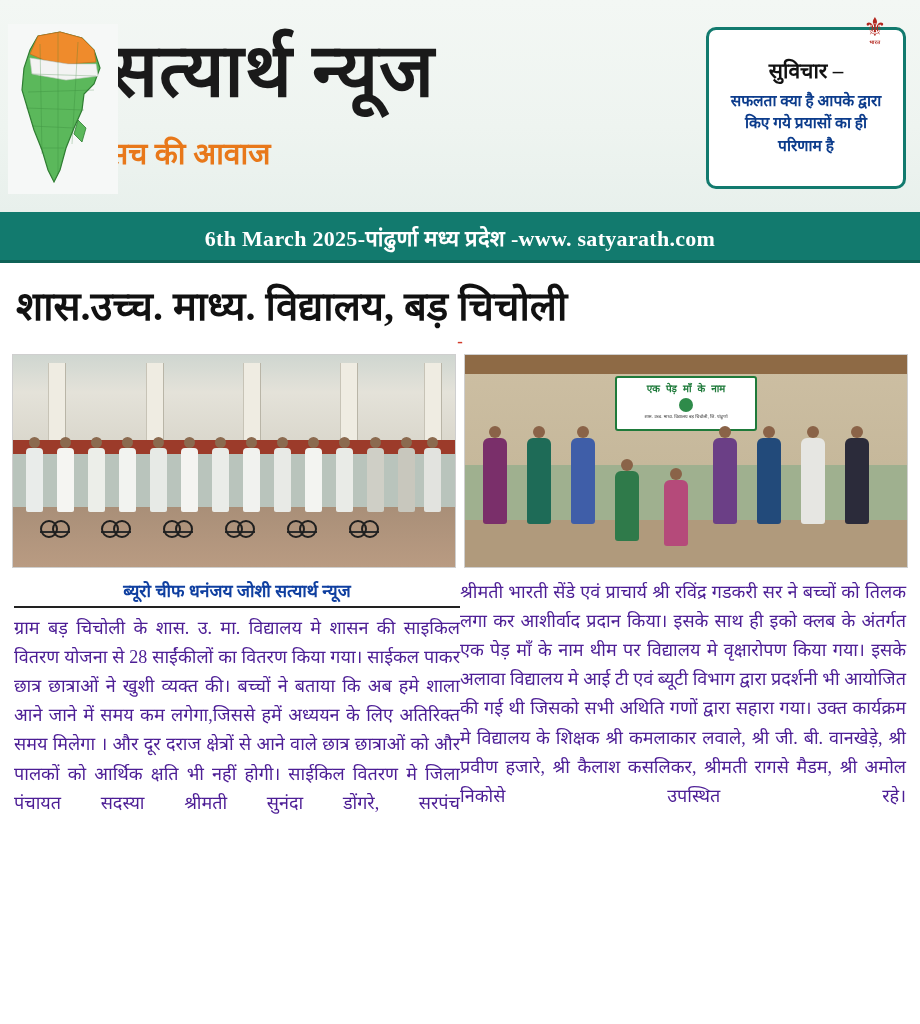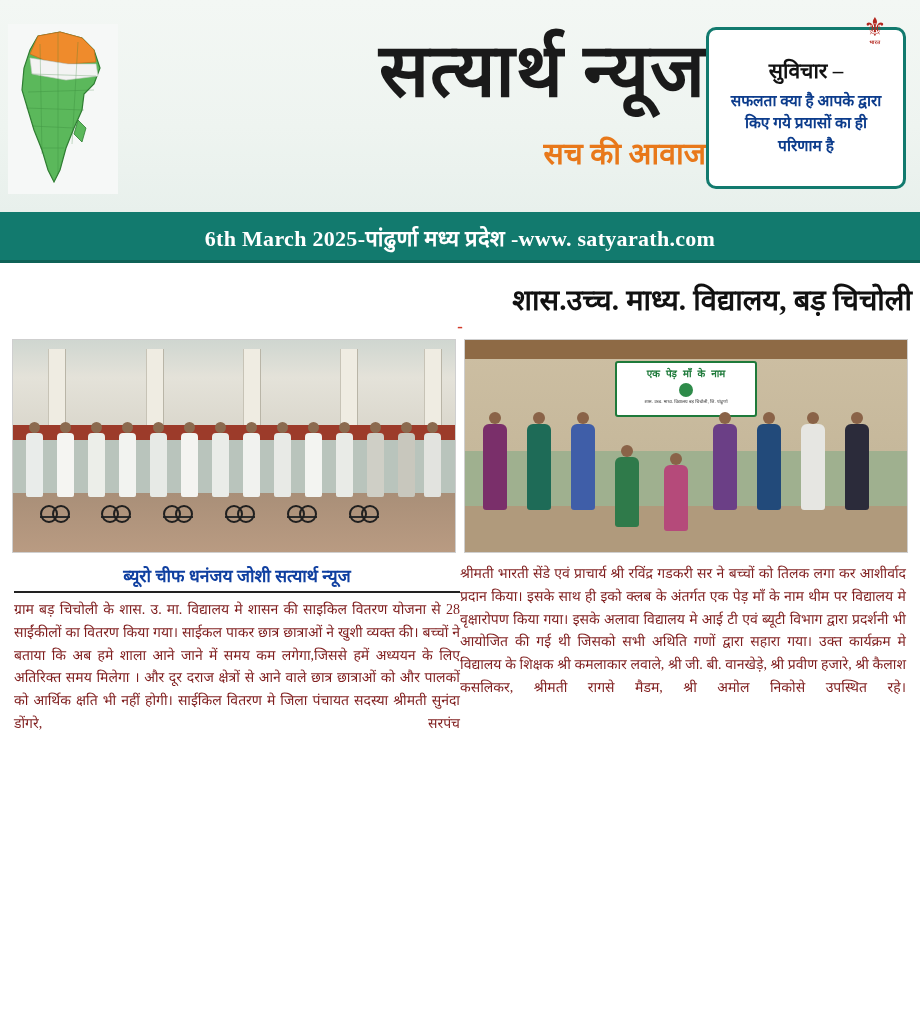--- a/index.html
+++ b/index.html
@@ -29,21 +29,21 @@
     height: 170px;
     margin-left: 8px;
     margin-top: 6px;
     flex: 0 0 auto;
     position: relative;
   }
   .map-wrap svg { display: block; }
 
   .title-block {
     flex: 1 1 auto;
-    text-align: right;
+    text-align: left;
     margin-left: -10px;
     margin-top: -6px;
   }
   .paper-title {
     font-family: "Liberation Serif", serif;
     font-size: 74px;
     font-weight: bold;
     color: #1a1a1a;
     letter-spacing: 1px;
     line-height: 1.05;
@@ -119,24 +119,24 @@
     justify-content: center;
     font-family: "Liberation Serif", serif;
     font-size: 22px;
     font-weight: bold;
     letter-spacing: .3px;
     border-bottom: 3px solid #0f6257;
   }
 
   
   .headline {
-    text-align: right;
-    padding: 18px 8px 4px 16px;
-    font-family: "Liberation Serif", serif;
-    font-size: 29px;
+    text-align: left;
+    padding: 18px 0 4px 16px;
+    font-family: "Liberation Serif", serif;
+    font-size: 40px;
     font-weight: bold;
     color: #111;
     line-height: 1.32;
   }
   .headline-dash {
     text-align: center;
     color: #d23b2a;
     font-size: 18px;
     line-height: 8px;
     height: 10px;
@@ -238,23 +238,23 @@
     font-family: "Liberation Serif", serif;
     font-size: 17.5px;
     font-weight: bold;
     color: #0f3fa0;
     padding-bottom: 4px;
     border-bottom: 2px solid #222;
     margin-bottom: 6px;
   }
   .body-text {
     font-family: "Liberation Serif", serif;
-    font-size: 14px;
+    font-size: 18px;
     line-height: 1.62;
-    color: #7f1d1d;
+    color: #4c1d95;
     text-align: justify;
     text-align-last: justify;
   }
   .col-right .body-text { margin-top: 0; }
 </style>
 </head>
 <body>
 
 <div class="masthead">
 

